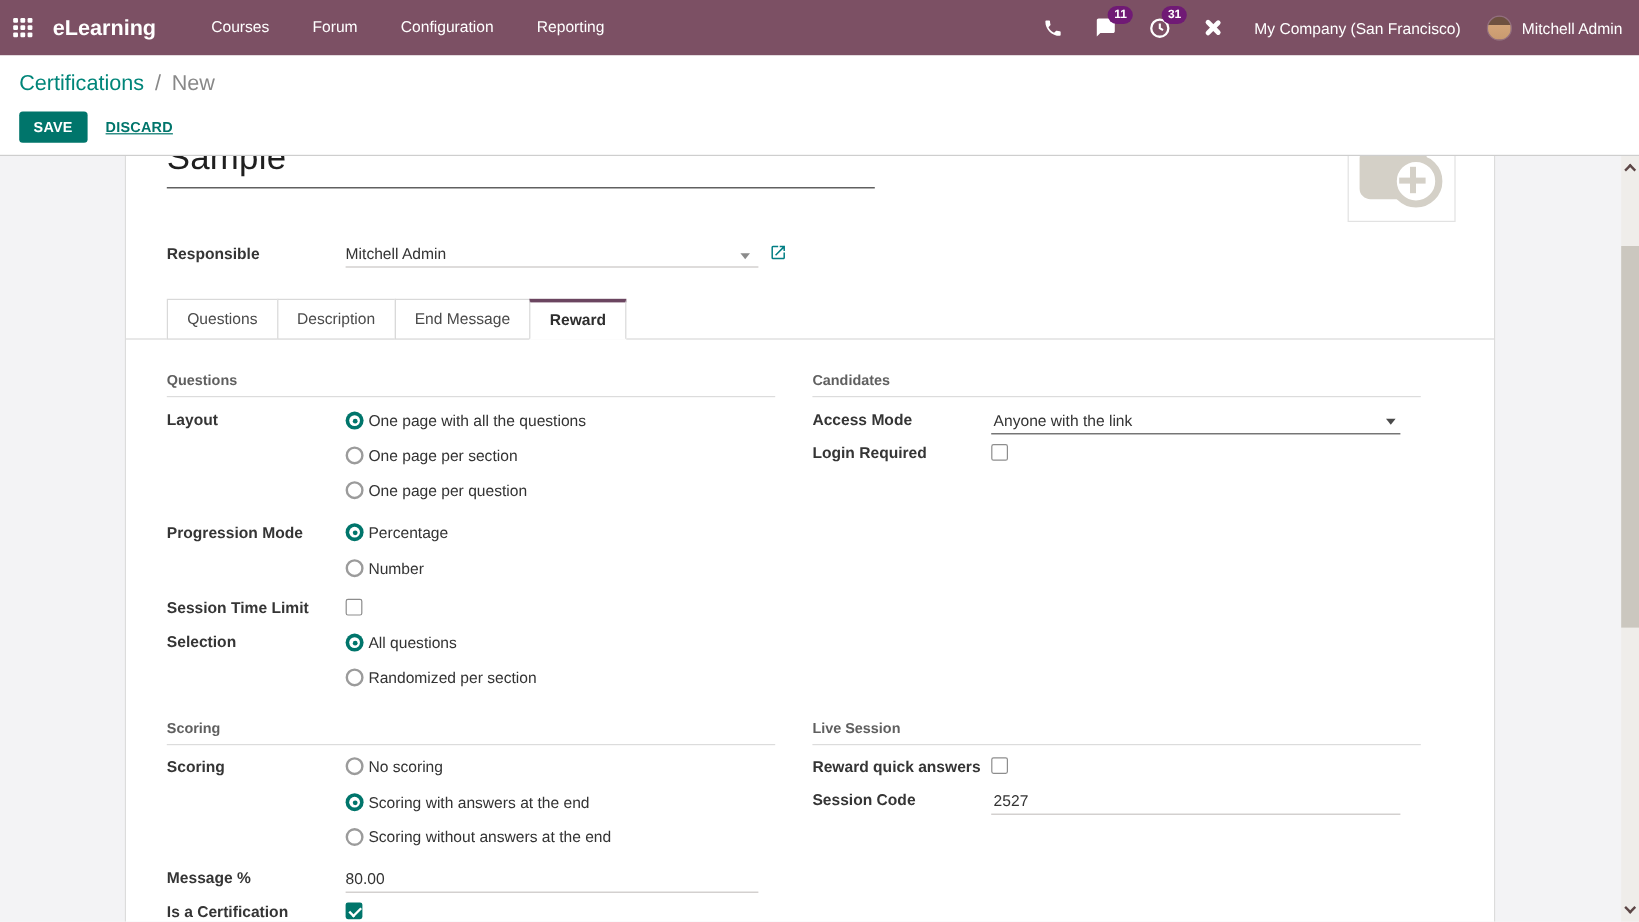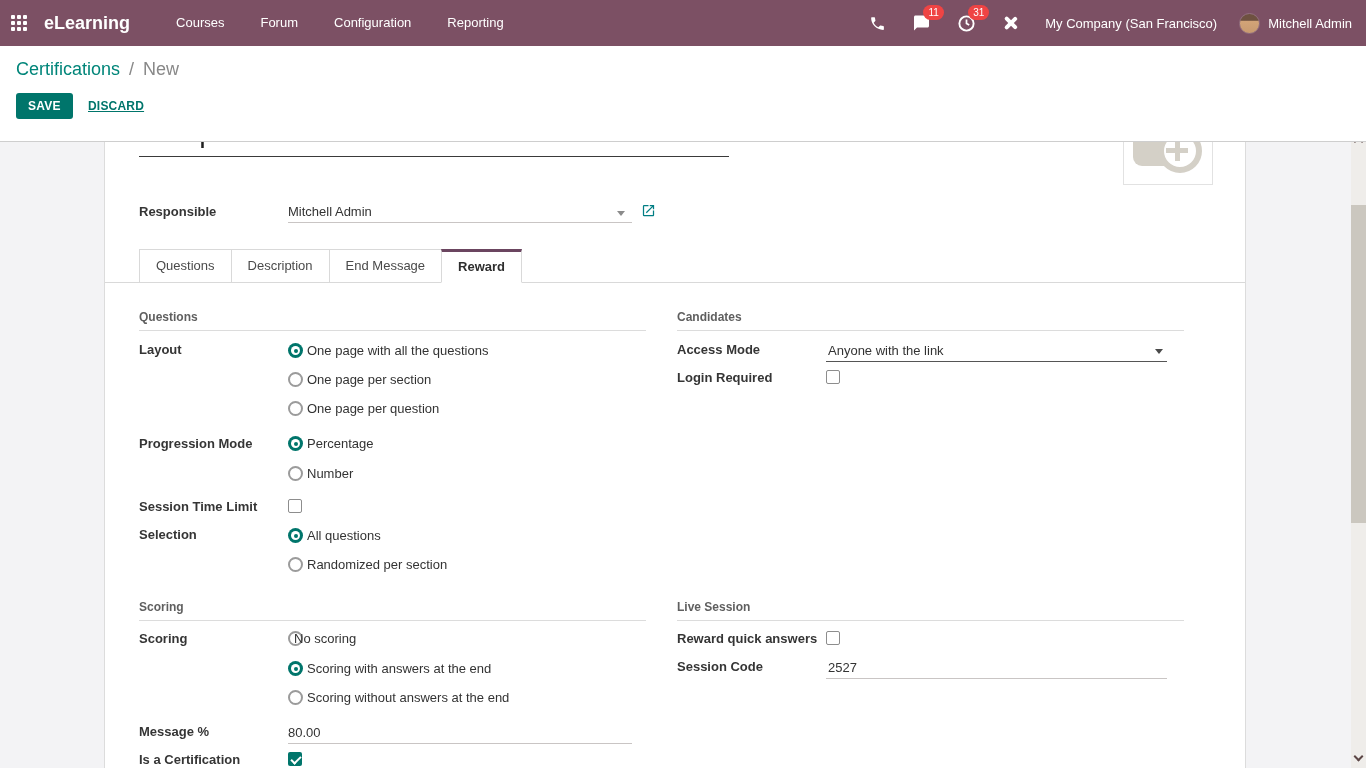--- a/index.html
+++ b/index.html
@@ -9,36 +9,36 @@
   
   .navbar { position:absolute; left:0; top:0; width:1366px; height:46px;
     background:#7c5064; display:flex; align-items:center; color:#fff; z-index:50; }
   .apps-btn { width:38px; height:46px; display:flex; align-items:center; justify-content:center; cursor:pointer; }
   .grid-icon { display:grid; grid-template-columns:repeat(3,4px); grid-gap:2px; }
   .grid-icon i { width:4px; height:4px; background:#fff; border-radius:1px; }
   .app-name { font-size:18px; font-weight:700; margin:0 28px 0 6px; }
   .nav-menu { font-size:13px; padding:0 18px; line-height:46px; cursor:pointer; }
   .nav-right { margin-left:auto; display:flex; align-items:center; padding-right:14px; }
   .nav-icon-wrap { position:relative; margin:0 13px; display:flex; align-items:center; cursor:pointer; }
-  .badge { position:absolute; top:-9px; left:11px; background:#ef4444; color:#fff;
-    font-size:10px; font-weight:400; line-height:15px; min-width:21px; text-align:center;
+  .badge { position:absolute; top:-9px; left:11px; background:#701a75; color:#fff;
+    font-size:10px; font-weight:700; line-height:15px; min-width:21px; text-align:center;
     border-radius:9px; padding:0 5px; }
   .tools-icon { position:relative; width:18px; height:18px; display:inline-block; }
   .tools-icon::before,.tools-icon::after { content:""; position:absolute; left:7px; top:1px;
     width:3.5px; height:16px; background:#fff; border-radius:2px; }
   .tools-icon::before { transform:rotate(45deg); }
   .tools-icon::after { transform:rotate(-45deg); }
   .company-name { font-size:13px; margin:0 22px 0 12px; cursor:pointer; }
   .avatar { width:21px; height:21px; border-radius:50%; margin-right:8px; cursor:pointer;
     background:linear-gradient(180deg,#6e5140 0%,#6e5140 34%,#d3a478 35%,#c89a70 100%);
     border:1px solid #93707f; }
   .user-name { font-size:13px; cursor:pointer; }
 
   
-  .control-panel { position:absolute; left:0; top:46px; width:1366px; height:96px;
+  .control-panel { position:absolute; left:0; top:46px; width:1366px; height:84px;
     background:#fff; border-bottom:1px solid #cecece; z-index:40; }
   .breadcrumb { position:absolute; left:16px; top:13px; font-size:18px; }
   .bc-link { color:#008579; cursor:pointer; }
   .bc-sep { color:#888; margin:0 4px; }
   .bc-current { color:#888; }
   .btn-save { position:absolute; left:16px; top:47px; height:26px; padding:0 12px;
     background:#00756b; color:#fff; border:none; border-radius:3px;
     font-size:12px; font-weight:700; font-family:inherit; cursor:pointer; letter-spacing:.2px; }
   .btn-discard { position:absolute; left:82px; top:47px; height:26px; padding:0 6px;
     background:transparent; color:#00756b; border:none; font-size:12px; font-weight:700;
@@ -220,21 +220,21 @@
     <span class="radio on" style="left:183px;top:398px"></span>
     <span class="opt" style="left:202px;top:398px">All questions</span>
     <span class="radio" style="left:183px;top:427px"></span>
     <span class="opt" style="left:202px;top:427px">Randomized per section</span>
 
     <span class="sec-title" style="left:34px;top:470px">Scoring</span>
     <span class="sec-hr" style="left:34px;top:490px"></span>
 
     <span class="lbl" style="left:34px;top:501px">Scoring</span>
     <span class="radio" style="left:183px;top:501px"></span>
-    <span class="opt" style="left:189px;top:501px">No scoring</span>
+    <span class="opt" style="left:202px;top:501px">No scoring</span>
     <span class="radio on" style="left:183px;top:531px"></span>
     <span class="opt" style="left:202px;top:531px">Scoring with answers at the end</span>
     <span class="radio" style="left:183px;top:560px"></span>
     <span class="opt" style="left:202px;top:560px">Scoring without answers at the end</span>
 
     <span class="lbl" style="left:34px;top:594px">Message %</span>
     <span class="val" style="left:183px;top:595px">80.00</span>
     <span class="uline" style="left:183px;top:595px;width:344px;height:19px"></span>
 
     <span class="lbl" style="left:34px;top:622px">Is a Certification</span>

